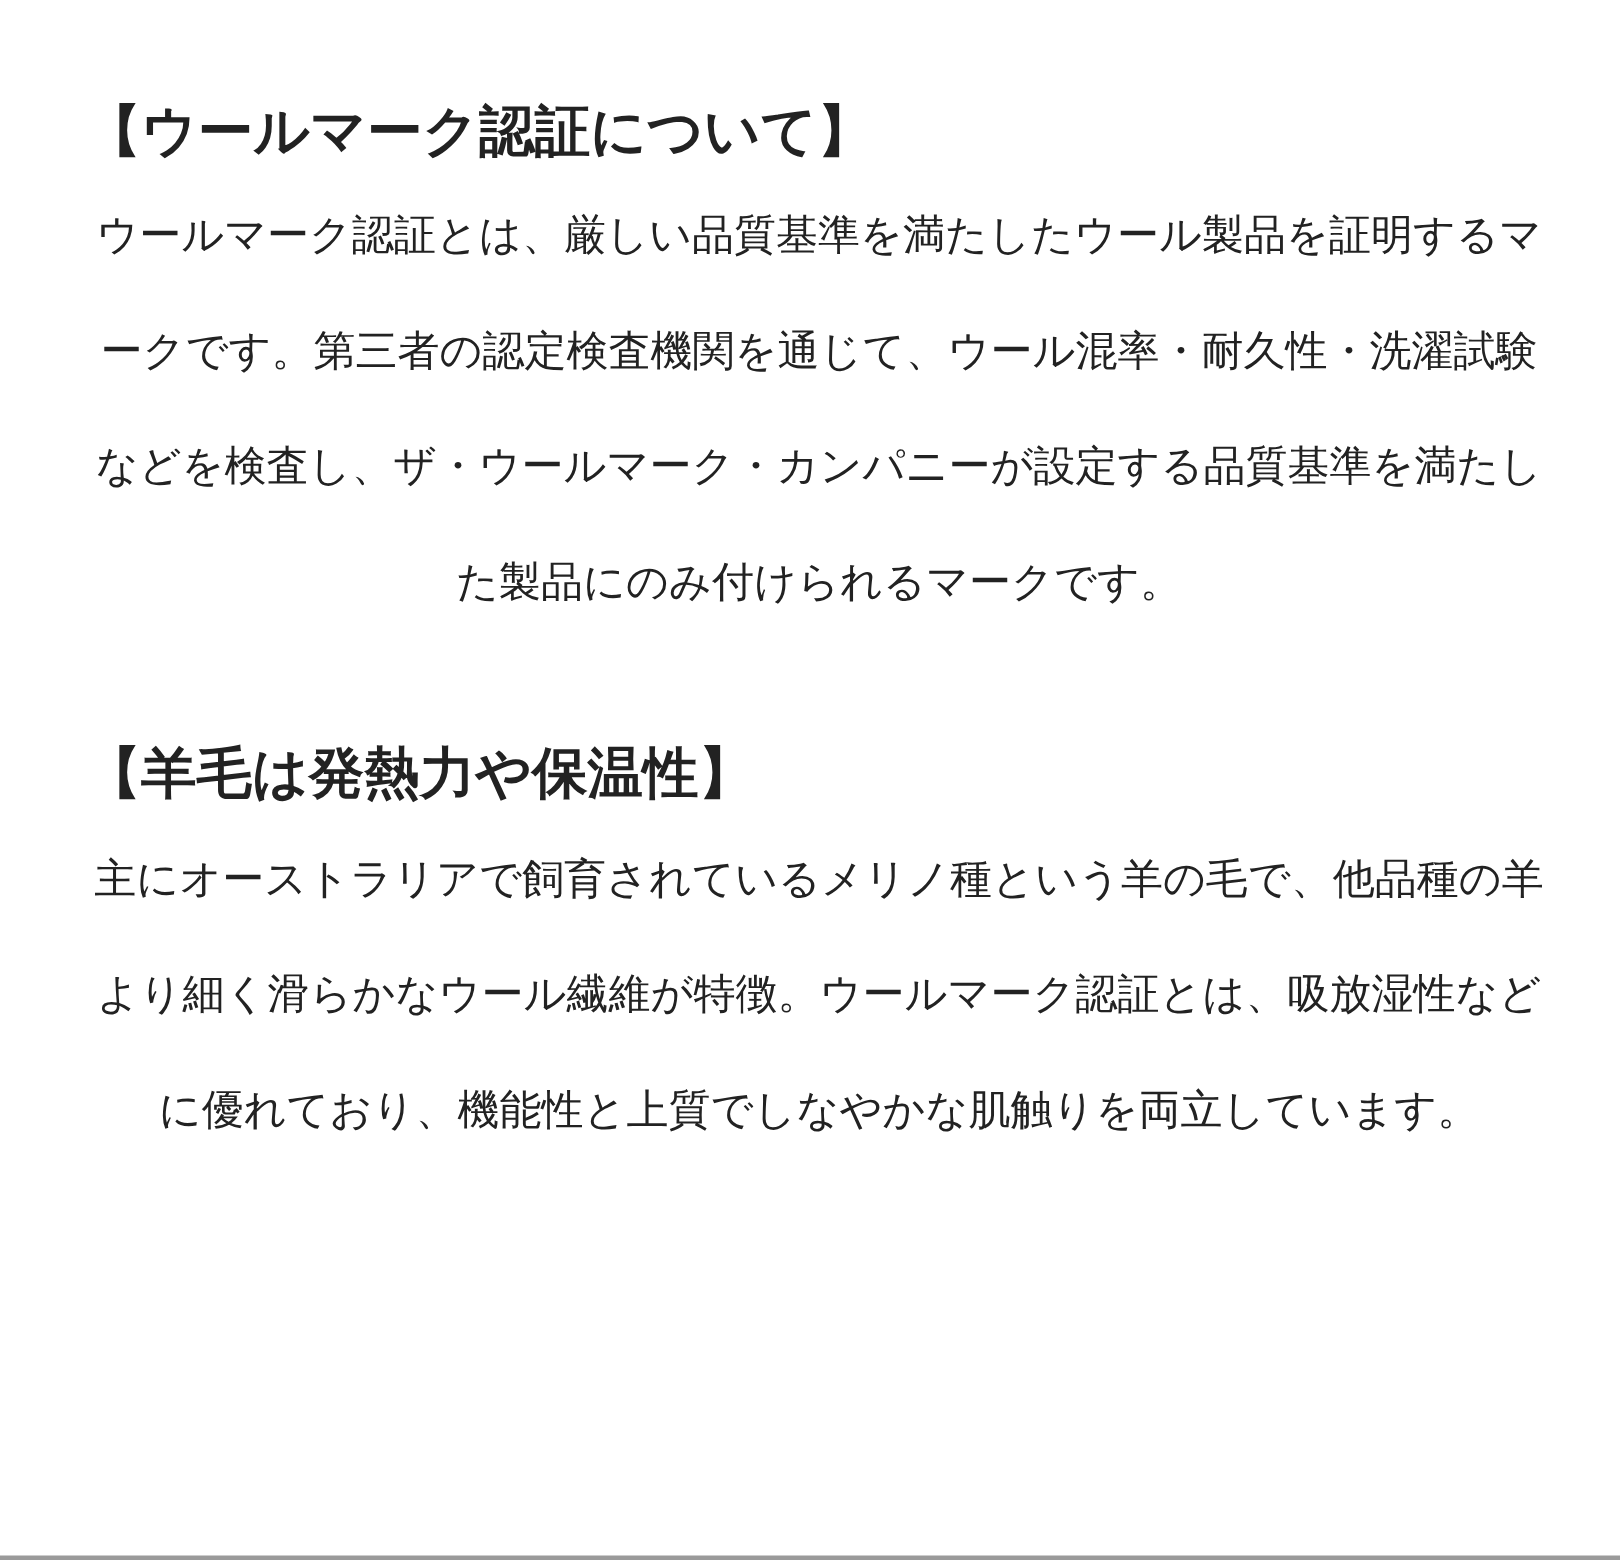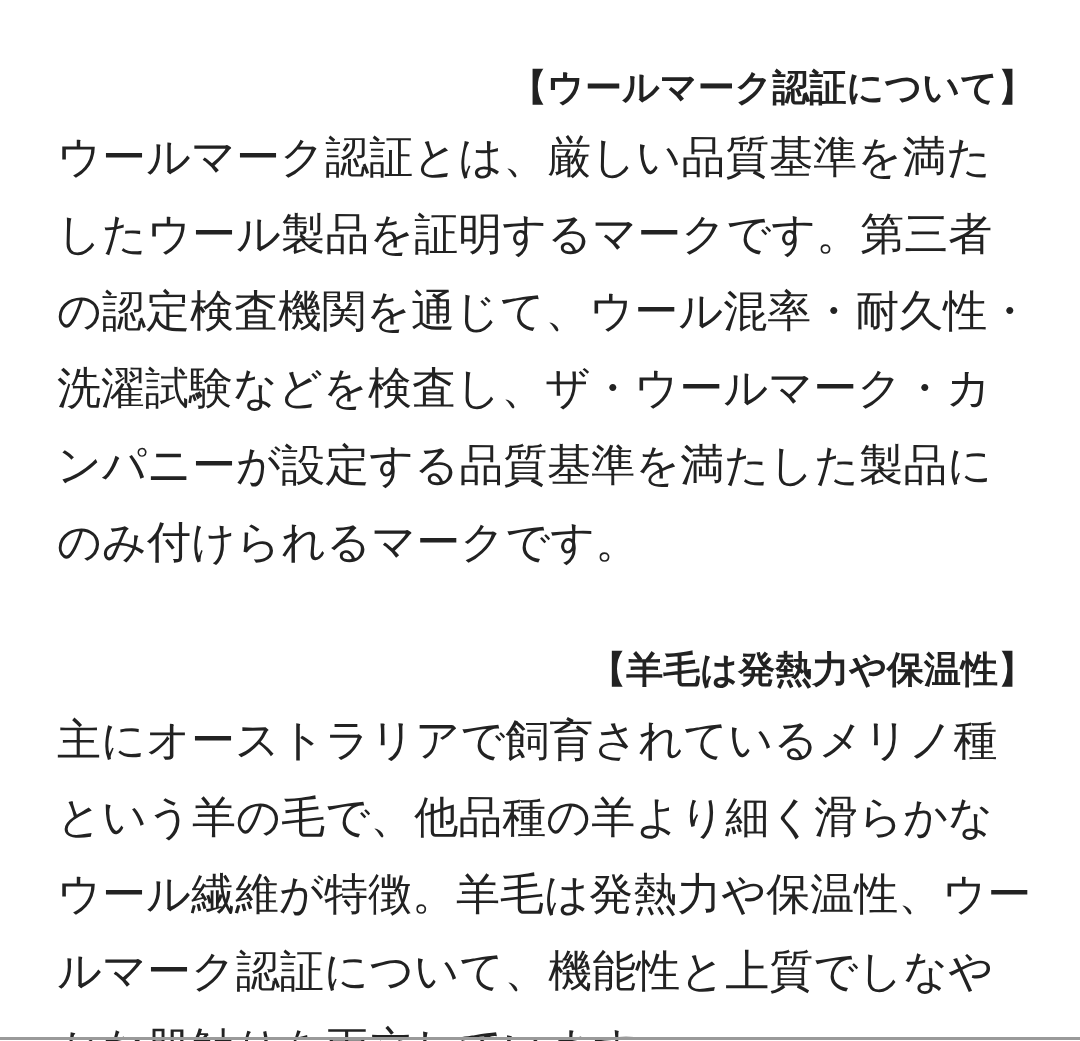--- a/index.html
+++ b/index.html
@@ -24,29 +24,28 @@
   .description-section + .description-section{
     margin-top:68px;
   }
   .section-heading{
     margin:0;
     font-size:37px;
     font-weight:700;
     line-height:1.2;
     color:var(--text-color);
     letter-spacing:0;
-    text-align:right;
   }
   .section-body{
     margin:8px 0 0 0;
-    font-size:44px;
+    font-size:28px;
     font-weight:400;
     line-height:77px;
     color:var(--text-color);
-    text-align:left;
+    text-align:center;
     word-break:break-all;
     overflow-wrap:anywhere;
   }
   .bottom-divider{
     position:absolute;
     left:0;
     right:0;
     bottom:1px;
     height:3px;
     background:var(--divider-color);
@@ -57,18 +56,18 @@
 
 <main class="description-panel">
 
   <section class="description-section">
     <h2 class="section-heading">【ウールマーク認証について】</h2>
     <p class="section-body">ウールマーク認証とは、厳しい品質基準を満たしたウール製品を証明するマークです。第三者の認定検査機関を通じて、ウール混率・耐久性・洗濯試験などを検査し、ザ・ウールマーク・カンパニーが設定する品質基準を満たした製品にのみ付けられるマークです。</p>
   </section>
 
   <section class="description-section">
     <h2 class="section-heading">【羊毛は発熱力や保温性】</h2>
-    <p class="section-body">主にオーストラリアで飼育されているメリノ種という羊の毛で、他品種の羊より細く滑らかなウール繊維が特徴。羊毛は発熱力や保温性、ウールマーク認証について、機能性と上質でしなやかな肌触りを両立しています。</p>
+    <p class="section-body">主にオーストラリアで飼育されているメリノ種という羊の毛で、他品種の羊より細く滑らかなウール繊維が特徴。ウールマーク認証とは、吸放湿性などに優れており、機能性と上質でしなやかな肌触りを両立しています。</p>
   </section>
 
 </main>
 
 <div class="bottom-divider"></div>
 
 </body></html>

